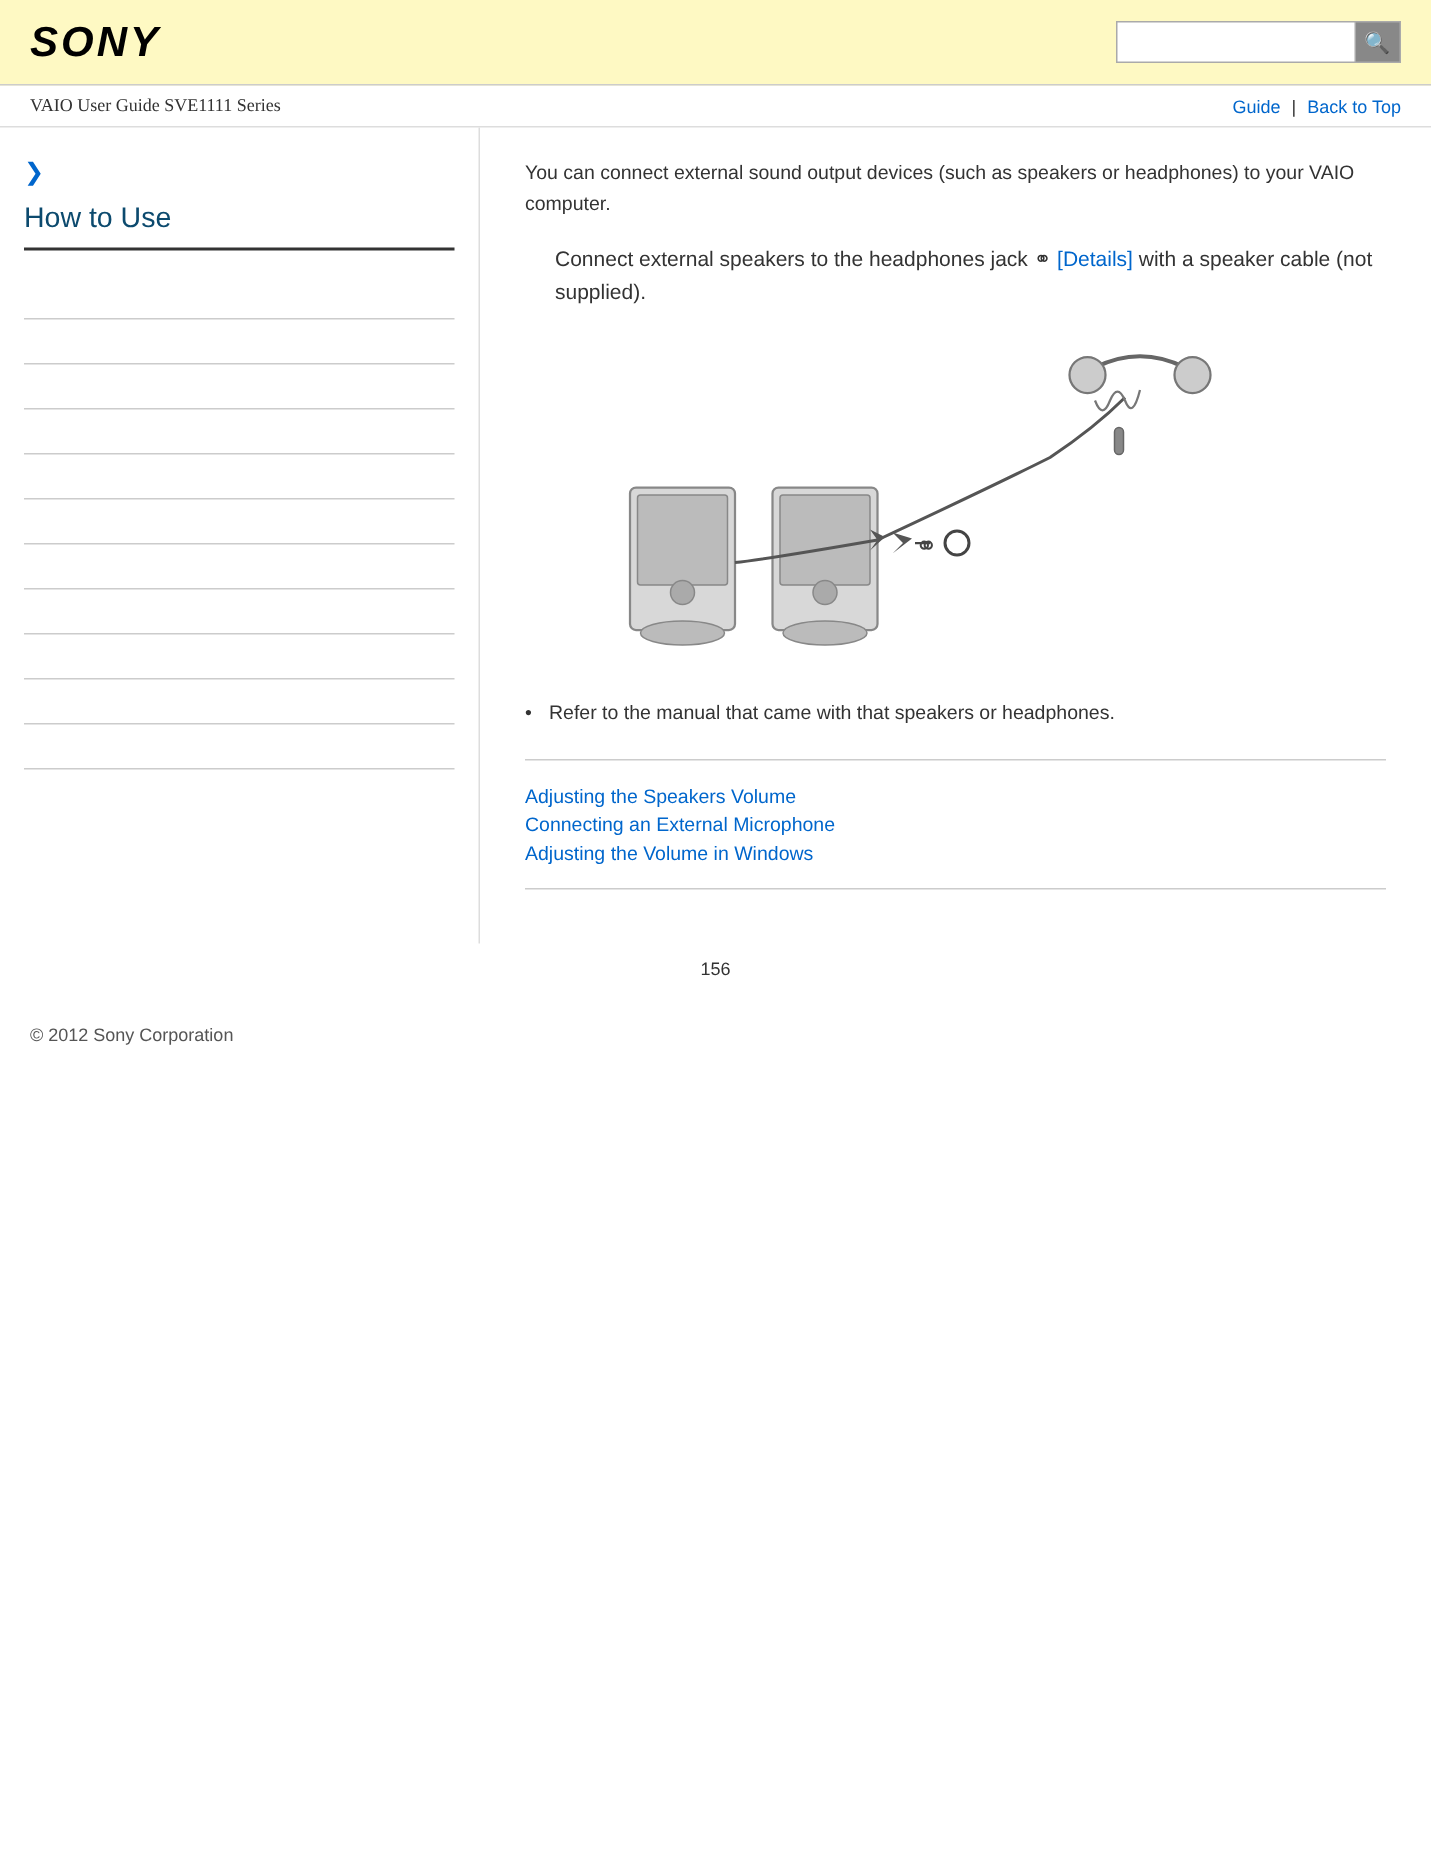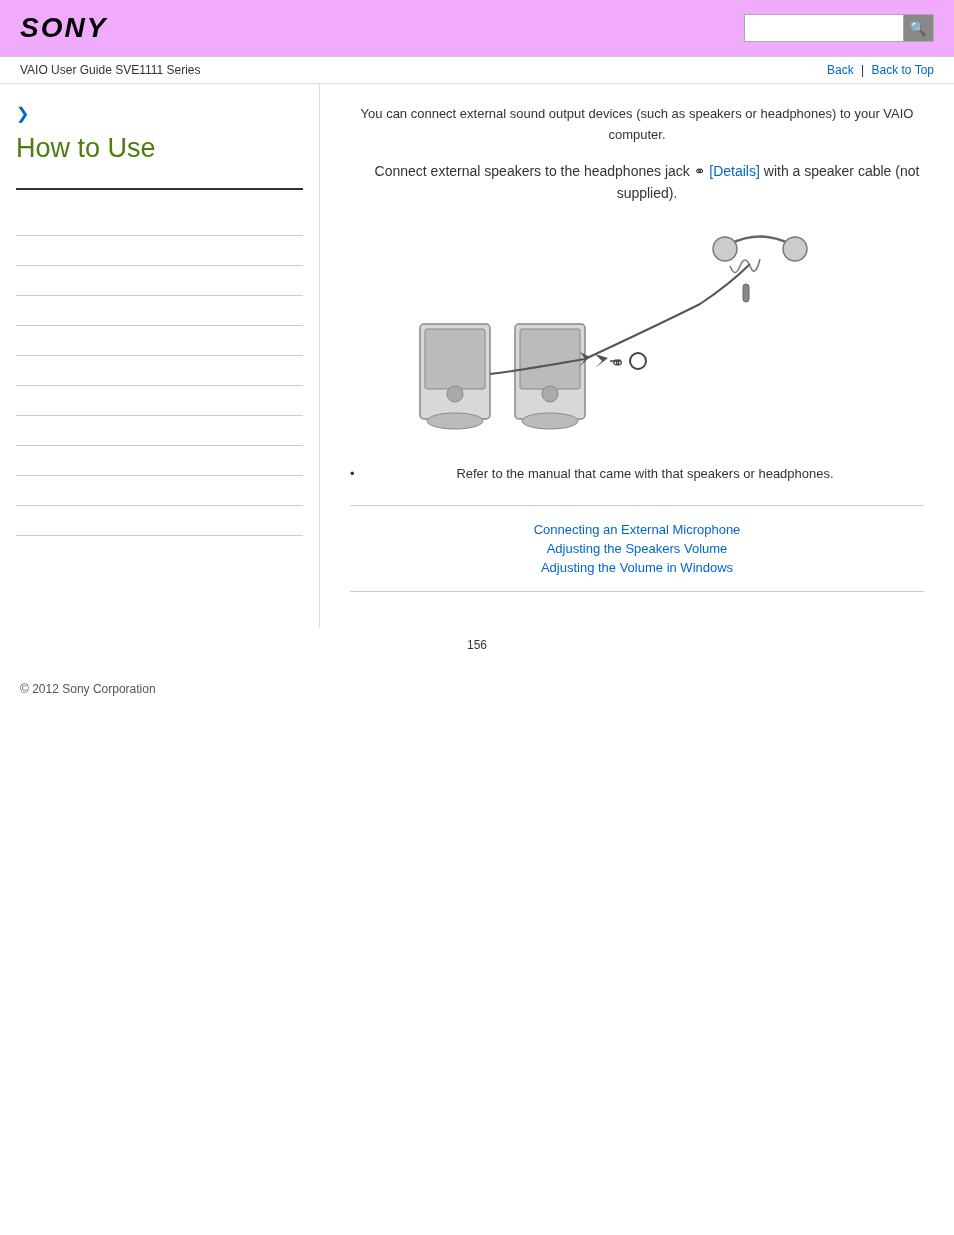--- a/index.html
+++ b/index.html
@@ -7,21 +7,21 @@
       font-family: Arial, sans-serif;
       font-size: 13px;
       color: #333;
       background: #fff;
       width: 954px;
       min-height: 1235px;
     }
 
     
     .header {
-      background: #f0abfc;
+      background: #fef9c3;
       padding: 12px 20px;
       display: flex;
       align-items: center;
       justify-content: space-between;
       border-bottom: 1px solid #ccc;
     }
     .sony-logo {
       font-size: 28px;
       font-weight: bold;
       letter-spacing: 2px;
@@ -59,20 +59,21 @@
     .nav-bar {
       padding: 6px 20px;
       display: flex;
       justify-content: space-between;
       align-items: center;
       font-size: 12px;
       border-bottom: 1px solid #ddd;
     }
     .guide-title {
       color: #333;
+      font-family: Liberation Serif, serif;
     }
     .nav-links a {
       color: #0066cc;
       text-decoration: none;
     }
     .nav-sep { color: #333; margin: 0 4px; }
 
     
     .main-container {
       display: flex;
@@ -86,45 +87,44 @@
       padding: 20px 16px;
       border-right: 1px solid #ddd;
     }
     .sidebar-chevron {
       color: #0066cc;
       font-size: 16px;
       margin-bottom: 10px;
       display: block;
     }
     .sidebar-title {
-      font-size: 27px;
+      font-size: 19px;
       font-weight: normal;
-      color: #4d7c0f;
+      color: #0c4a6e;
       border-bottom: 2px solid #333;
-      padding-bottom: 24px;
+      padding-bottom: 8px;
       margin-bottom: 16px;
     }
     .sidebar-nav-items {
       list-style: none;
     }
     .sidebar-nav-item {
       border-bottom: 1px solid #ccc;
       padding: 7px 0;
     }
     .sidebar-nav-item a {
       color: #333;
       text-decoration: none;
       font-size: 12px;
     }
 
     
     .content {
       flex: 1;
       padding: 20px 30px 20px 30px;
-      text-align: center;
     }
 
     .content-intro {
       font-size: 13px;
       line-height: 1.6;
       margin-bottom: 14px;
     }
 
     .content-note {
       margin-left: 20px;
@@ -217,21 +217,21 @@
     <input class="search-input" type="text" placeholder="" style="">
     <button class="search-btn">
       <span>🔍</span>
     </button>
   </div>
 </div>
 
 <div class="nav-bar">
   <span class="guide-title">VAIO User Guide SVE1111 Series</span>
   <div class="nav-links">
-    <a href="#">Back</a>
+    <a href="#">Guide</a>
     <span class="nav-sep">|</span>
     <a href="#">Back to Top</a>
   </div>
 </div>
 
 <div class="main-container">
 
   <div class="sidebar">
     <span class="sidebar-chevron">❯</span>
     <div class="sidebar-title">How to Use</div>
@@ -296,24 +296,24 @@
     </div>
 
     <ul class="content-bullets">
       <li>Refer to the manual that came with that speakers or headphones.</li>
     </ul>
 
     <hr class="divider">
 
     <ul class="related-links">
       <li>
-        <a href="#">Connecting an External Microphone</a>
+        <a href="#">Adjusting the Speakers Volume</a>
       </li>
       <li>
-        <a href="#">Adjusting the Speakers Volume</a>
+        <a href="#">Connecting an External Microphone</a>
       </li>
       <li>
         <a href="#">Adjusting the Volume in Windows</a>
       </li>
     </ul>
 
     <hr class="divider">
 
   </div>
 </div>

